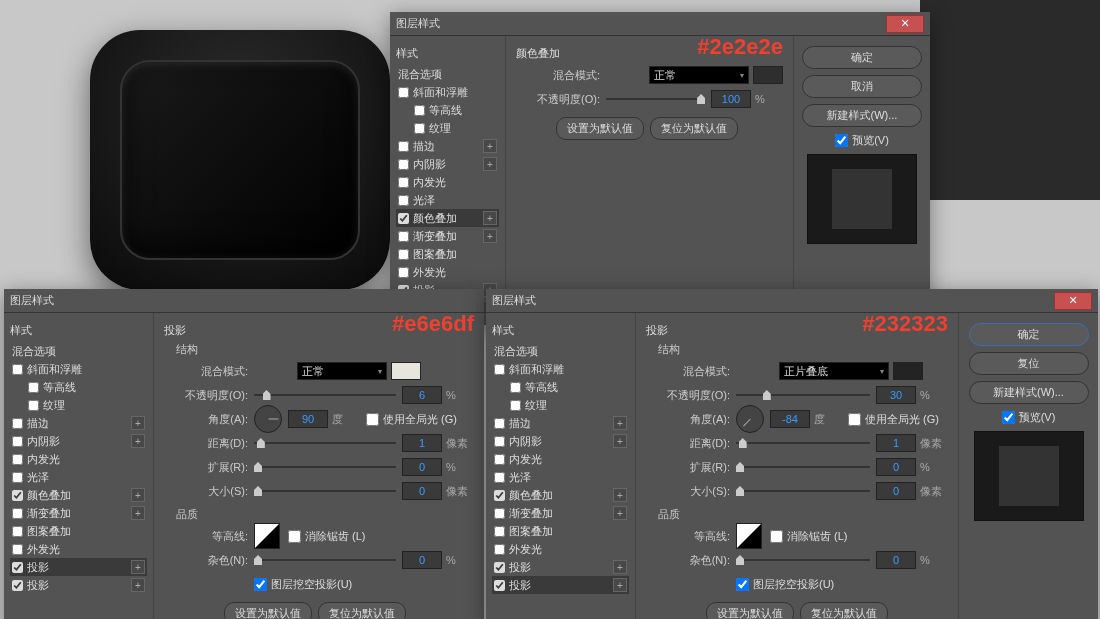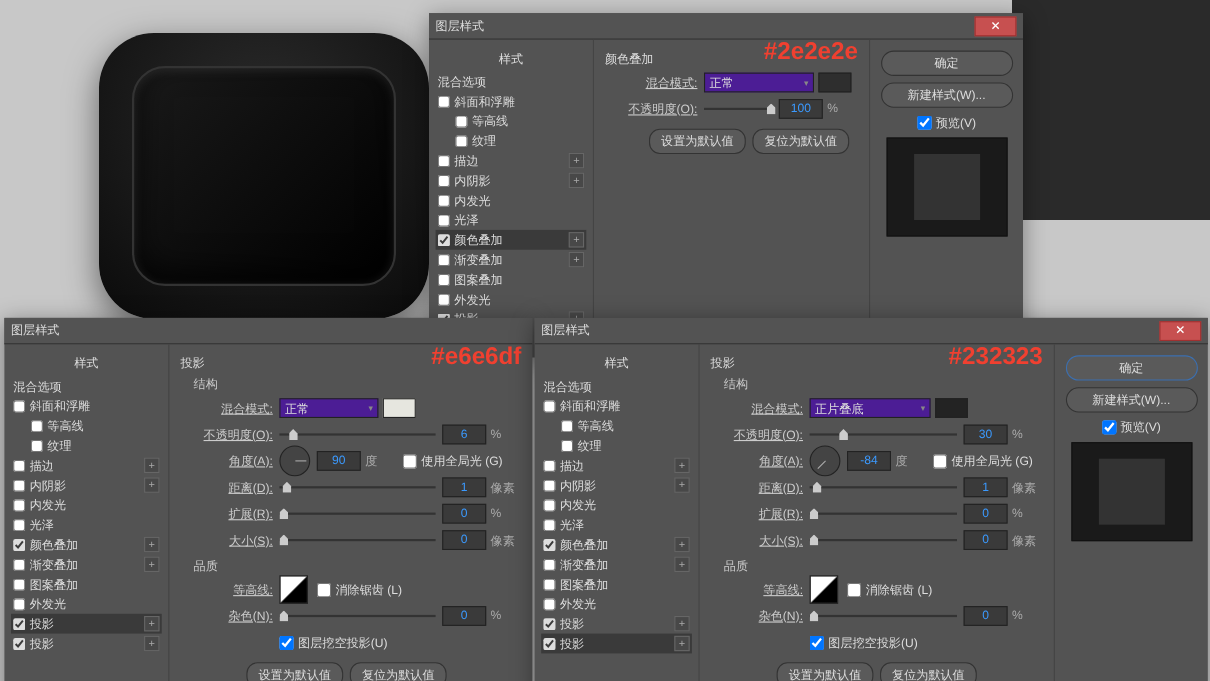--- a/index.html
+++ b/index.html
@@ -6,33 +6,33 @@
 body { background:#c8c8c8; width:1100px; height:619px; position:relative; overflow:hidden; }
 .bg-top-right { position:absolute; top:0; right:0; width:180px; height:200px; background:#2a2a2a; }
 .preview-icon { position:absolute; top:30px; left:90px; width:300px; height:260px; background:radial-gradient(circle at 50% 30%,#2b2b2b,#0a0a0a); border-radius:50px; box-shadow:0 10px 30px rgba(0,0,0,0.5); }
 .preview-screen { position:absolute; top:30px; left:30px; width:240px; height:200px; background:linear-gradient(135deg,#1a1a1a,#000); border-radius:30px; border:2px solid #333; box-shadow:inset 0 2px 10px rgba(255,255,255,0.1),inset 0 -10px 30px rgba(0,0,0,0.8); }
 .dialog { position:absolute; background:#535353; color:#ddd; font-size:11px; box-shadow:0 4px 20px rgba(0,0,0,0.4); }
 .titlebar { background:#535353; height:24px; padding:3px 6px; display:flex; align-items:center; justify-content:space-between; border-bottom:1px solid #333; }
 .titlebar .title { font-size:11px; }
 .closebtn { background:#c75050; color:#fff; width:38px; height:18px; display:flex; align-items:center; justify-content:center; border:1px solid #a03030; font-size:11px; }
 .dcontent { display:flex; }
 .col-styles { width:150px; padding:8px 6px; border-right:1px solid #444; }
-.col-styles .hdr { padding:2px 0 4px 0; color:#ddd;text-align:center; }
+.col-styles .hdr { padding:2px 0 4px 0; color:#ddd; }
 .style-row { display:flex; align-items:center; height:18px; padding:0 2px; position:relative; }
 .style-row.indent { padding-left:18px; }
 .style-row input[type=checkbox] { margin-right:4px; width:11px; height:11px; accent-color:#ddd; }
 .style-row .plus { position:absolute; right:2px; width:14px; height:14px; border:1px solid #666; background:#484848; display:flex; align-items:center; justify-content:center; font-size:10px; color:#aaa; }
 .style-row.sel { background:#3a3a3a; }
 .col-main { flex:1; padding:8px 10px; position:relative; }
 .anno { position:absolute; color:#f04030; font-family:Arial,sans-serif; font-size:22px; font-weight:600; }
 .section-title { padding:2px 0 4px; }
 .sub { padding-left:12px; color:#ccc; margin-bottom:4px; }
 .form-row { display:flex; align-items:center; height:20px; margin-bottom:4px; }
-.lbl { width:90px; text-align:right; padding-right:6px; color:#ccc;text-decoration:underline; }
-.dd { background:#4c1d95; border:1px solid #222; color:#ddd; height:18px; padding:0 4px; display:flex; align-items:center; justify-content:space-between; min-width:80px; }
+.lbl { width:90px; text-align:right; padding-right:6px; color:#ccc; }
+.dd { background:#000000; border:1px solid #222; color:#ddd; height:18px; padding:0 4px; display:flex; align-items:center; justify-content:space-between; min-width:80px;margin-left:43px; }
 .dd .arr { font-size:8px; color:#888; }
 .swatch { width:30px; height:18px; border:1px solid #222; margin-left:4px; }
 .slider { flex:1; height:16px; position:relative; margin-right:6px; min-width:60px; }
 .slider .track { position:absolute; top:7px; left:0; right:0; height:2px; background:#333; }
 .slider .thumb { position:absolute; top:3px; width:8px; height:10px; background:#ccc; clip-path:polygon(50% 0,100% 40%,100% 100%,0 100%,0 40%); }
 .num { width:40px; height:18px; background:#3a3a3a; border:1px solid #222; color:#3b9aff; text-align:center; line-height:16px; }
 .unit { margin-left:4px; color:#aaa; width:28px; }
 .dial { width:28px; height:28px; border:1px solid #222; border-radius:50%; background:#444; margin-right:6px; position:relative; }
 .dial .hand { position:absolute; left:50%; top:50%; width:1px; height:10px; background:#aaa; transform-origin:top center; }
 .btn-row { display:flex; gap:6px; margin-top:8px; }
@@ -147,20 +147,21 @@
         <div class="num">100</div>
         <span class="unit">%</span>
       </div>
       <div class="btn-row" style="margin-left:40px">
         <div class="btn">设置为默认值</div>
         <div class="btn">复位为默认值</div>
       </div>
     </div>
     <div class="col-right">
       <div class="btn">确定</div>
+      <div class="btn">取消</div>
       <div class="btn">新建样式(W)...</div>
       <label class="cb-line">
           <input type="checkbox" checked="" style="">
           <span>预览(V)</span>
         </label>
       <div class="preview-box">
           <div class="preview-inner"></div>
         </div>
     </div>
   </div>
@@ -473,20 +474,21 @@
   <div class="form-row" style="padding-left:90px">
           <label class="cb-line"><input type="checkbox" checked="" style=""> 图层挖空投影(U)</label>
         </div>
   <div class="btn-row" style="margin-left:60px">
     <div class="btn">设置为默认值</div>
     <div class="btn">复位为默认值</div>
         </div>
       </div>
     <div class="col-right">
       <div class="btn" style="border-color:#3b6fb0">确定</div>
+      <div class="btn">复位</div>
       <div class="btn">新建样式(W)...</div>
       <label class="cb-line">
           <input type="checkbox" checked="" style="">
           <span>预览(V)</span>
         </label>
       <div class="preview-box">
           <div class="preview-inner"></div>
         </div>
     </div>
   </div>

